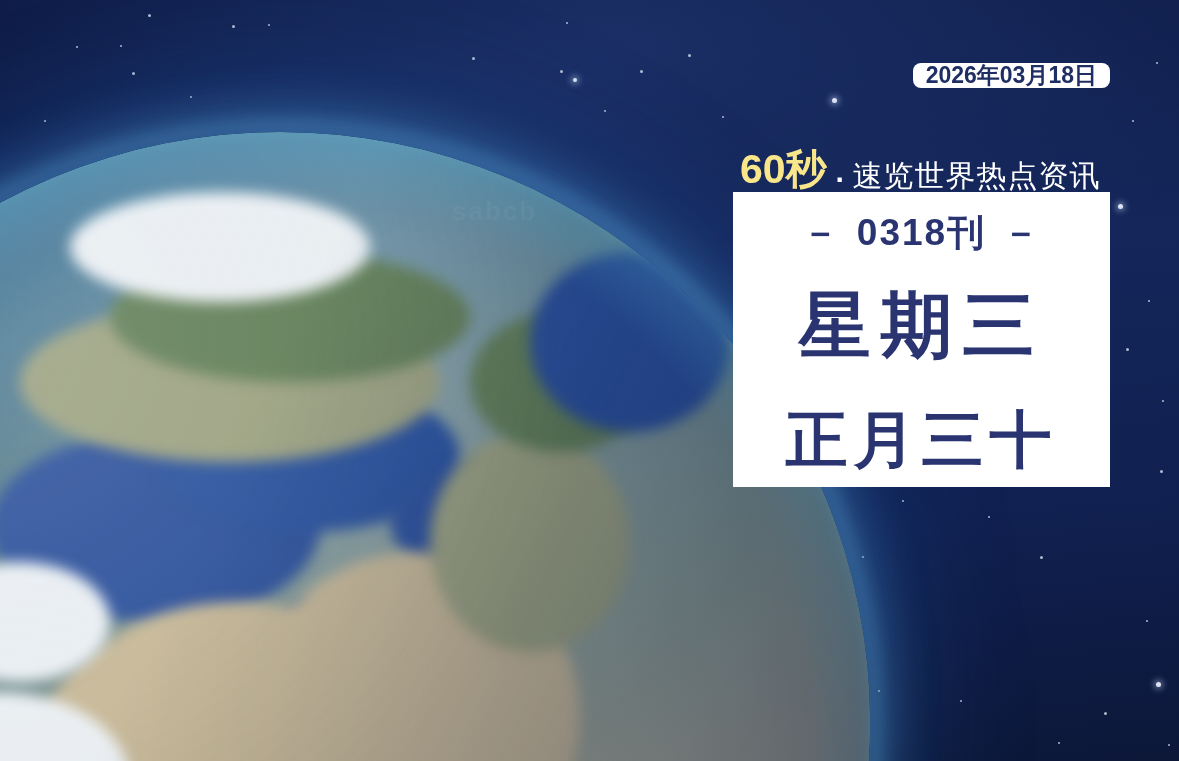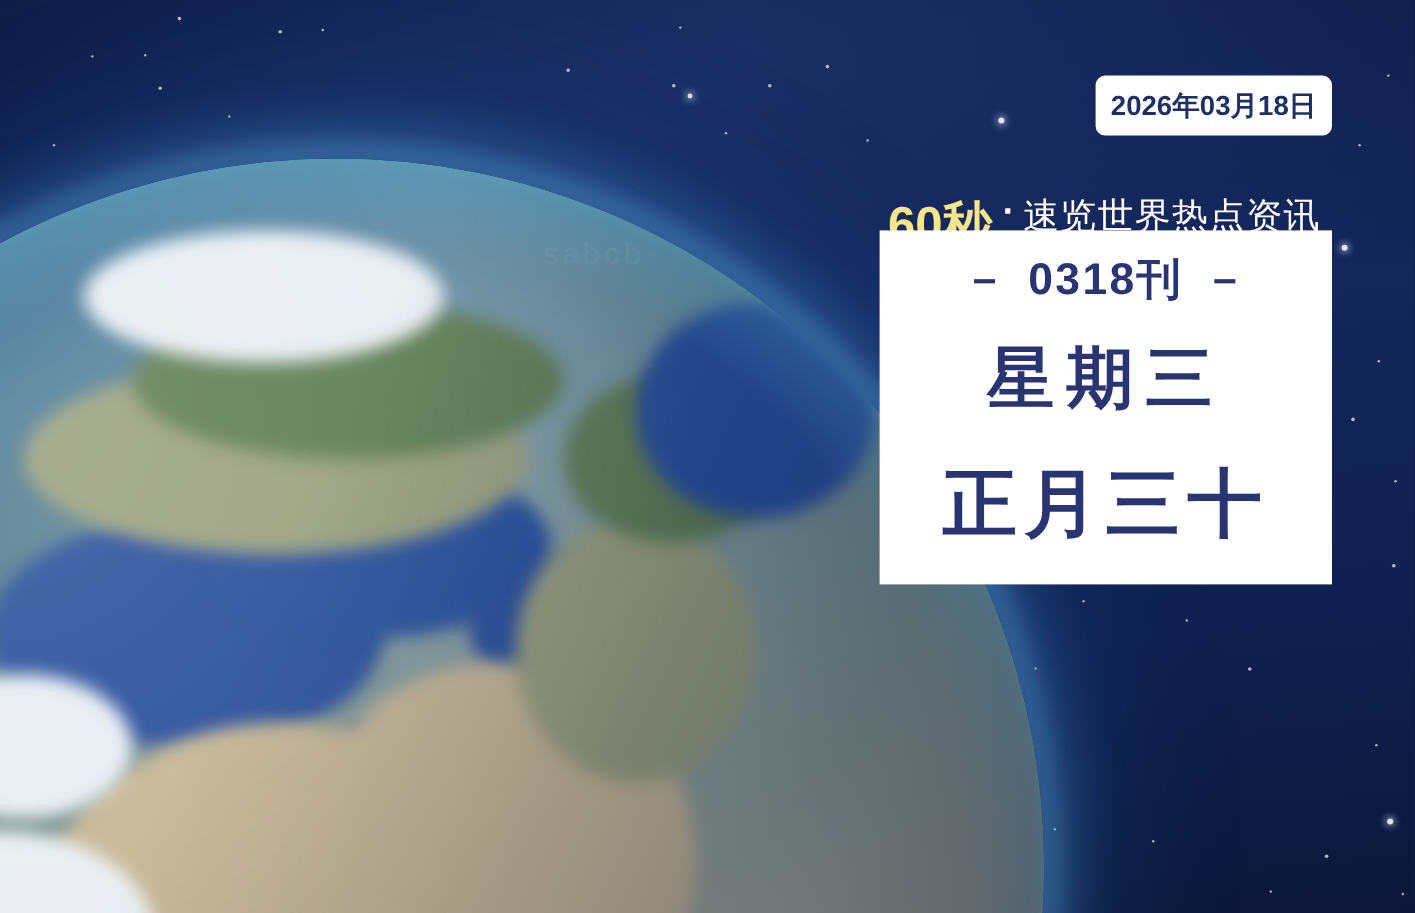--- a/index.html
+++ b/index.html
@@ -104,34 +104,34 @@
   .title-top { color:#f9e58a; }
   .title-bottom {
     color:#eef0f2;
     margin-top:-6px;
     text-shadow:0 2px 10px rgba(10,25,70,.35);
   }
 
   
   .date-badge {
     position:absolute; right:69px; top:63px;
-    height:50px; padding:0 13px;
+    height:25px; padding:0 13px;
     background:#ffffff;
     border-radius:8px;
     display:flex; align-items:center; justify-content:center;
     color:#1f2f63;
     font-size:23px; font-weight:bold;
     letter-spacing:0px;
     white-space:nowrap;
   }
 
   
   .tagline {
-    position:absolute; left:740px; top:160px;
-    display:flex; align-items:flex-start;
+    position:absolute; left:740px; top:142px;
+    display:flex; align-items:flex-end;
     white-space:nowrap;
   }
   .tag-60 {
     color:#f9e58a;
     font-size:41px; font-weight:bold;
     letter-spacing:0px;
   }
   .tag-dot {
     color:#ffffff;
     font-size:30px; font-weight:bold;
@@ -158,21 +158,21 @@
   }
   .issue {
     font-size:37px; font-weight:bold;
     letter-spacing:2px;
     display:flex; align-items:center; gap:16px;
     white-space:nowrap;
   }
   .issue .dash { font-weight:bold; }
   .weekday {
     margin-top:20px;
-    font-size:56px; font-weight:bold;
+    font-size:72px; font-weight:bold;
     letter-spacing:10px;
     white-space:nowrap;
   }
   .lunar {
     margin-top:24px;
     font-size:62px; font-weight:bold;
     letter-spacing:6px;
     white-space:nowrap;
   }
 

